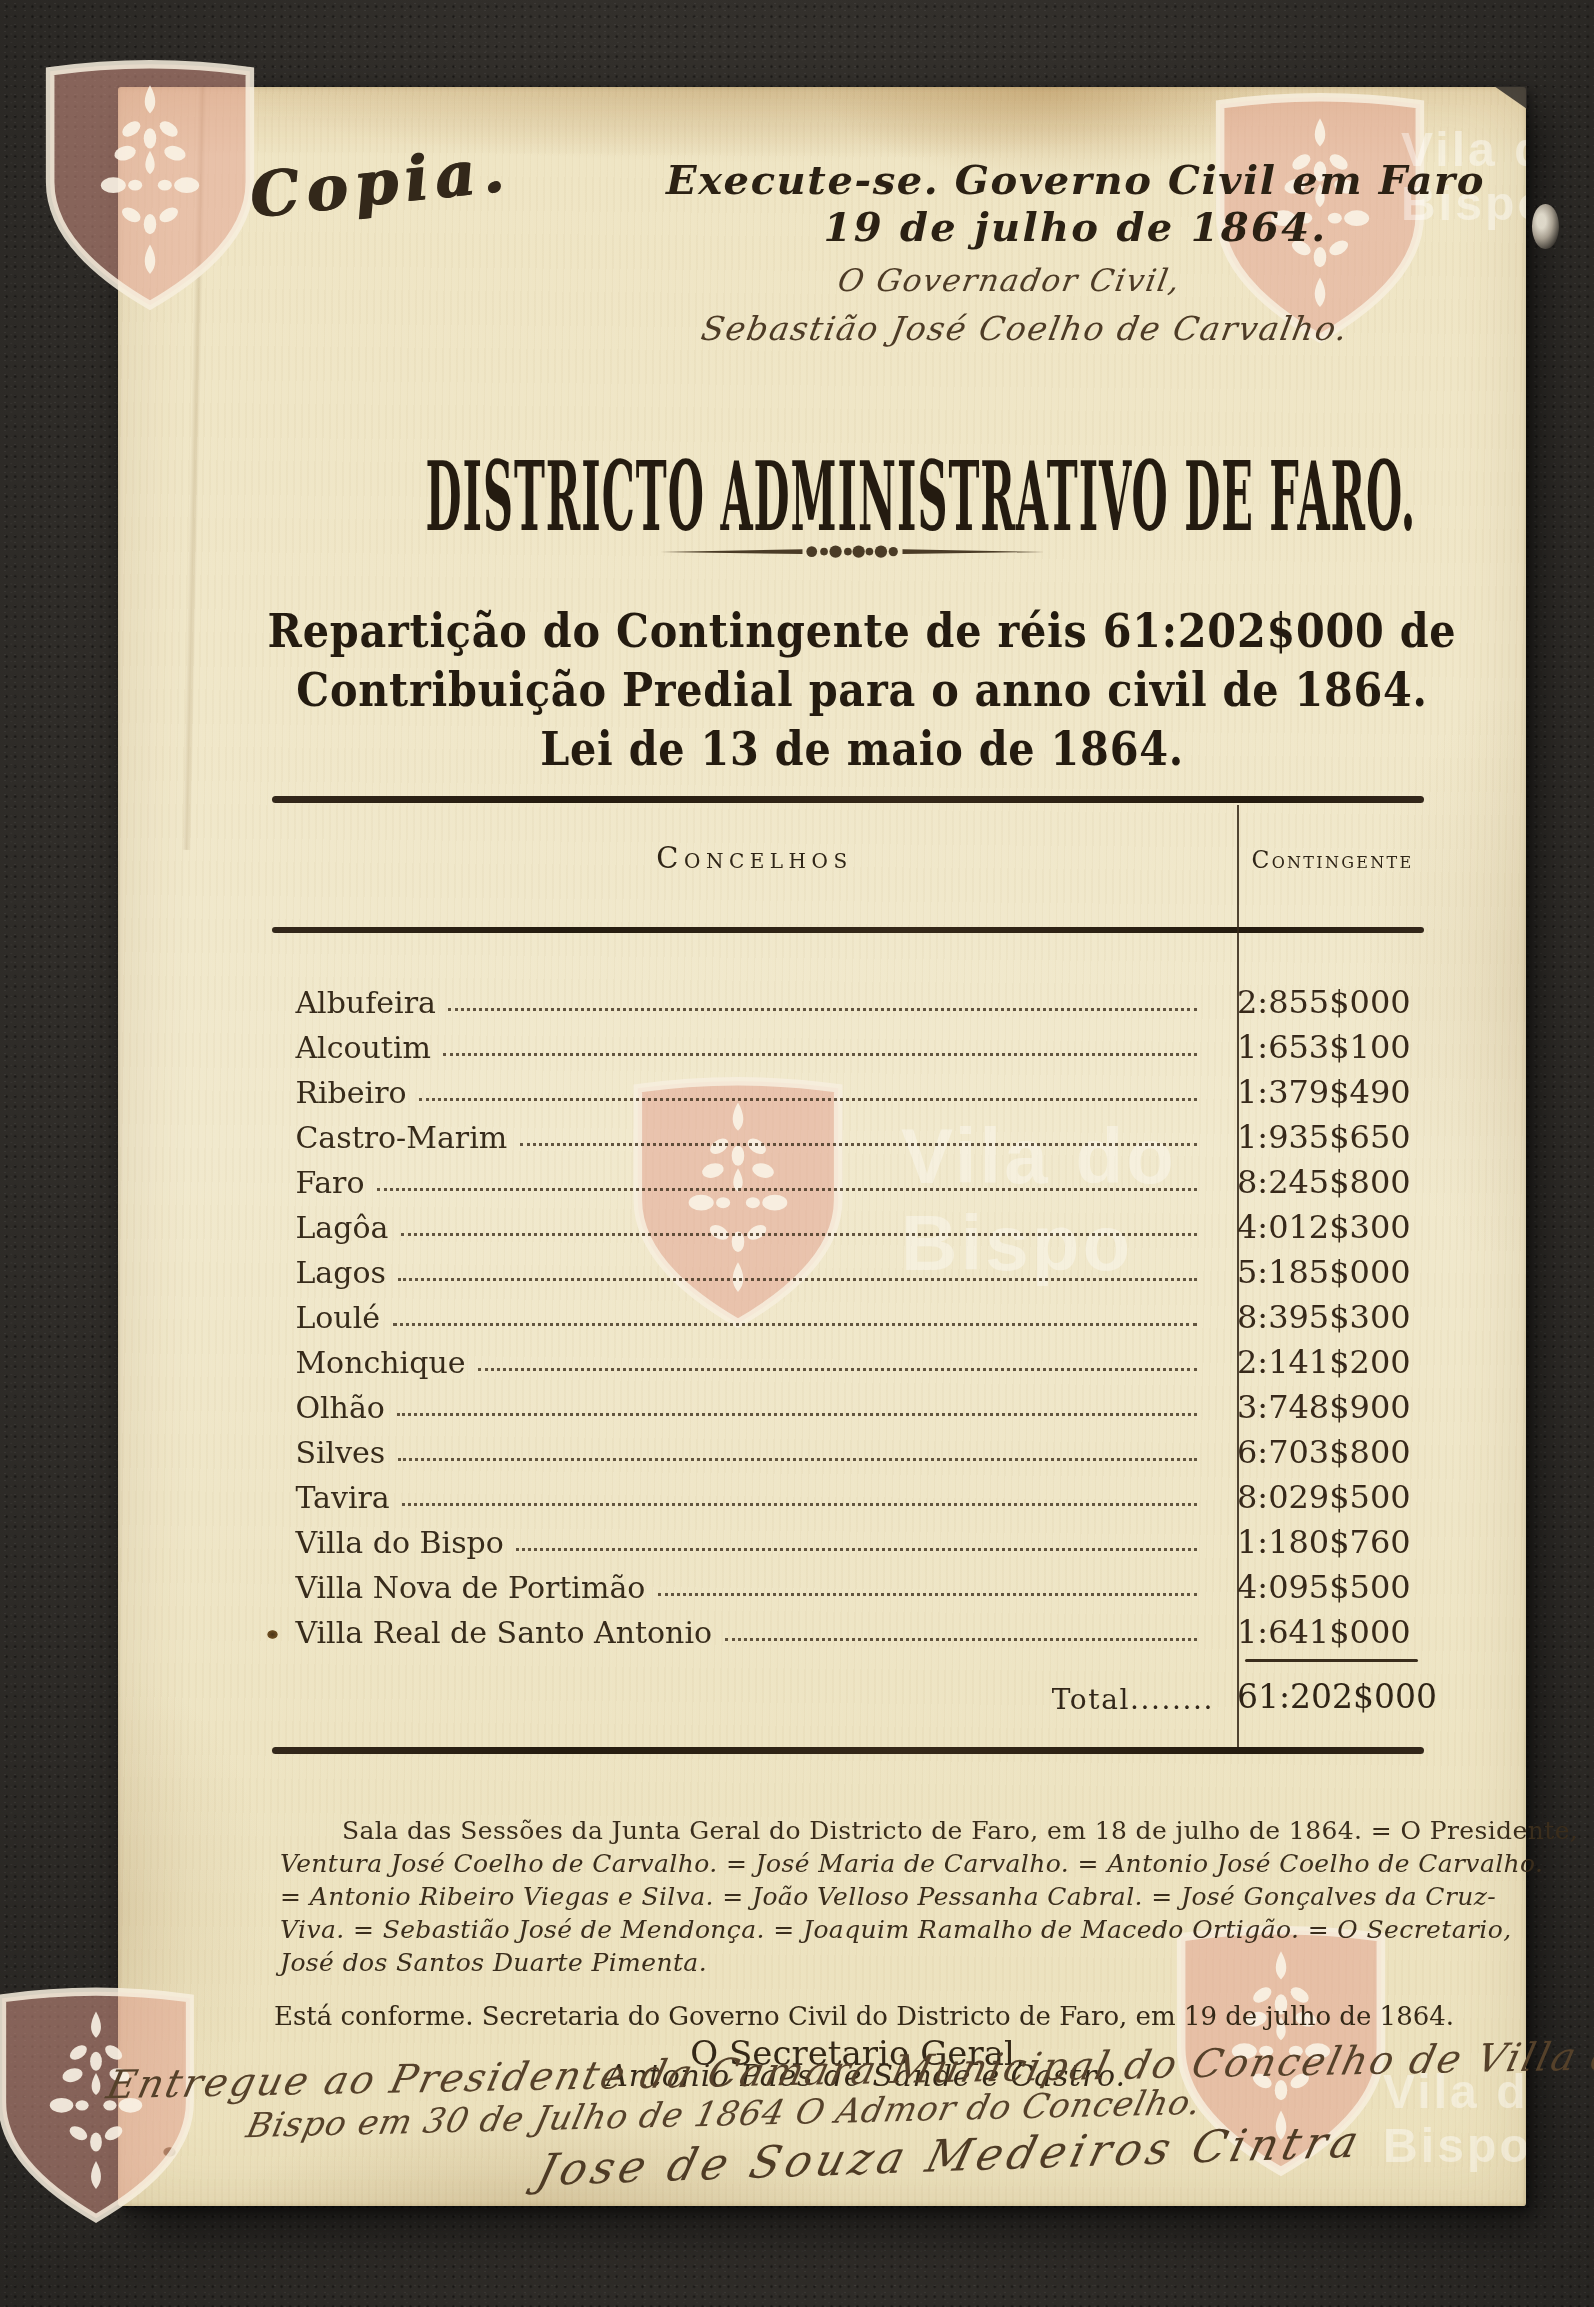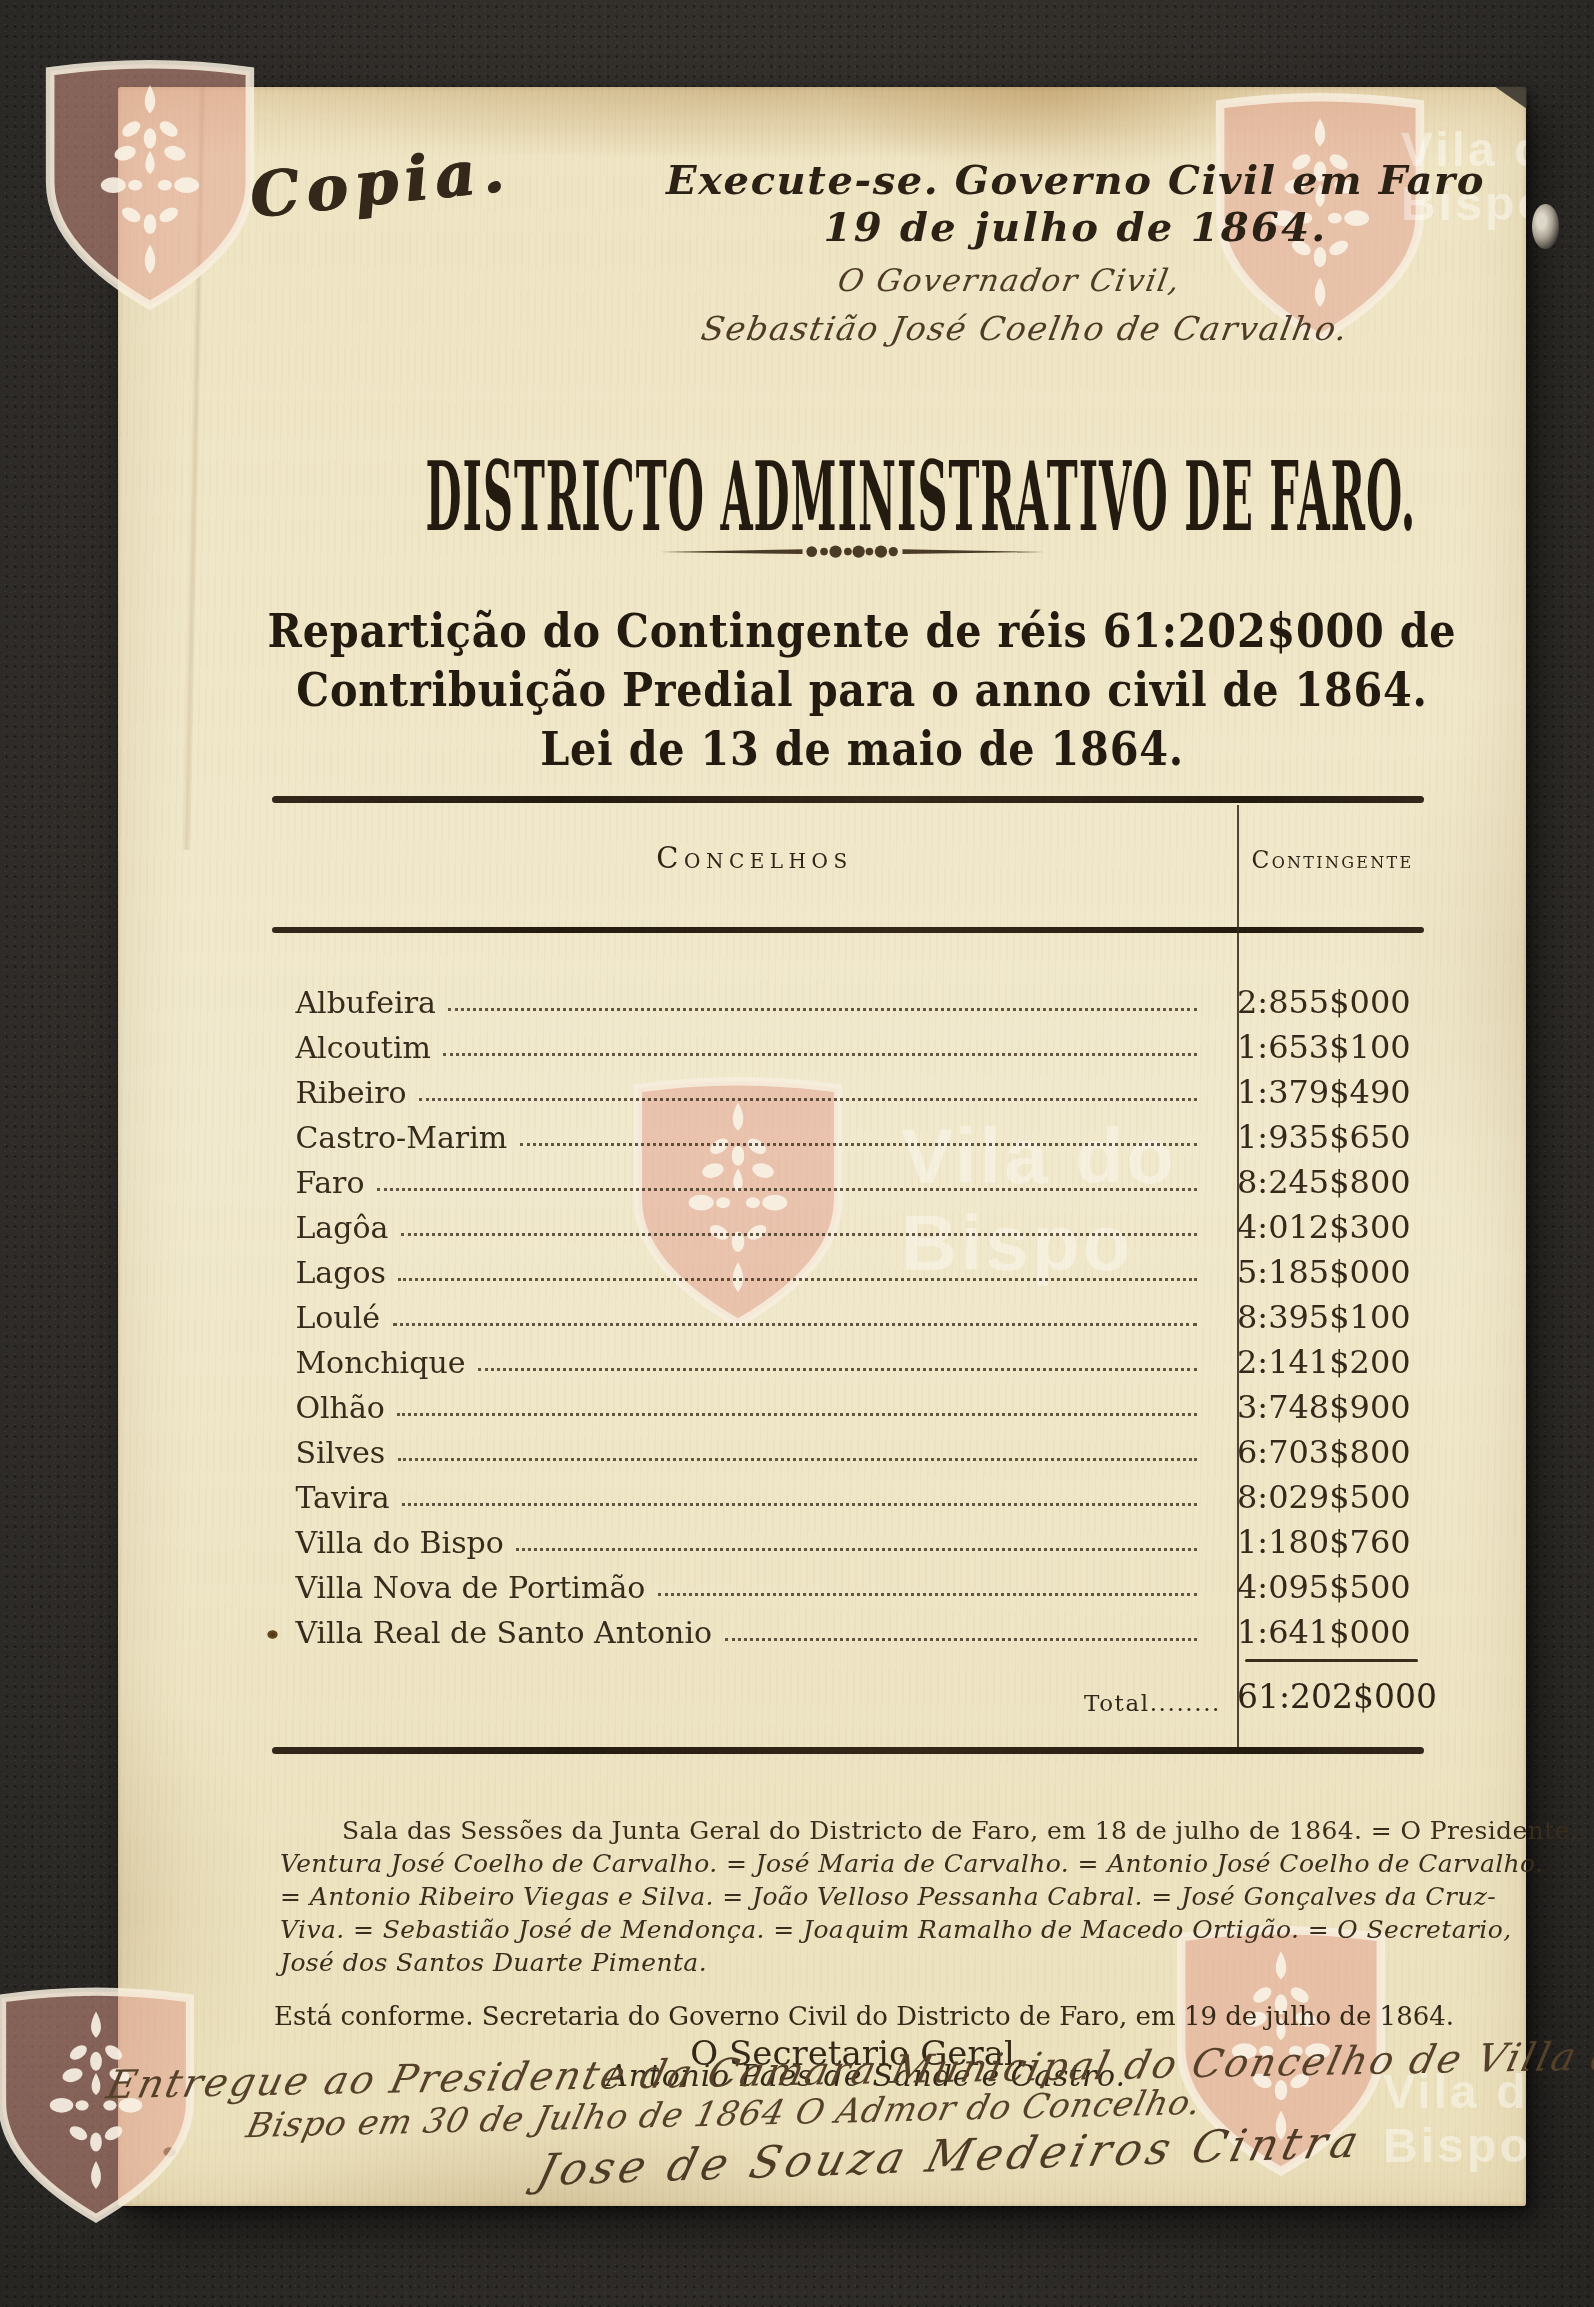--- a/index.html
+++ b/index.html
@@ -85,22 +85,22 @@
   .head-contingente{top:50px;left:968px;width:185px;text-align:center;font-size:23.4px;letter-spacing:2.3px;}
   .rows{position:absolute;left:0;top:182px;width:1152px;}
   .t-row{display:flex;align-items:flex-end;height:45px;box-sizing:border-box;padding-bottom:4.7px;}
   .t-label{font-size:30px;color:#372b1b;padding-left:23.4px;white-space:nowrap;line-height:1;}
   .t-dots{flex:1;align-self:flex-end;height:0;border-bottom:3.1px dotted rgba(58,44,26,0.78);
     margin:0 40px 7px 12.5px;}
   .t-value{flex:none;width:187px;box-sizing:border-box;text-align:right;padding-right:30px;
     font-size:32px;color:#37291a;line-height:1;}
   .sum-line{position:absolute;left:973px;top:863px;width:173px;height:3.1px;background:#3a2d1c;border-radius:1.6px;}
   .total-row{position:absolute;left:0;top:881px;width:1152px;display:flex;align-items:flex-end;}
-  .total-label{width:965px;box-sizing:border-box;text-align:right;padding-right:16px;
-    font-size:23px;color:#33271a;letter-spacing:1.6px;}
+  .total-label{width:965px;box-sizing:border-box;text-align:right;padding-right:23px;
+    font-size:28px;color:#33271a;letter-spacing:1.6px;}
   .total-value{width:187px;box-sizing:border-box;text-align:right;padding-right:30px;
     font-size:33px;color:#2f2416;}
   
   .minutes{position:absolute;left:162px;top:1727px;width:1168px;color:#3a2d1c;}
   .m-line{font-size:25px;line-height:33px;font-style:italic;letter-spacing:0.4px;white-space:nowrap;}
   .m-line:first-of-type{font-style:normal;padding-left:62px;}
   .center-line{position:absolute;left:0;width:100%;text-align:center;color:#342817;white-space:nowrap;}
   .conform{top:1914px;font-size:26px;transform:translateX(42px);}
   .sec-title{top:1946px;font-size:34px;transform:translateX(36px);}
   .sec-name{top:1971px;font-size:30px;font-style:italic;transform:translateX(44px);letter-spacing:0.8px;}
@@ -260,21 +260,21 @@
 
           <div class="t-row">
             <span class="t-label">Lagos</span>
             <span class="t-dots"></span>
             <span class="t-value">5:185$000</span>
           </div>
 
           <div class="t-row">
             <span class="t-label">Loulé</span>
             <span class="t-dots"></span>
-            <span class="t-value">8:395$100</span>
+            <span class="t-value">8:395$300</span>
           </div>
 
           <div class="t-row">
             <span class="t-label">Monchique</span>
             <span class="t-dots"></span>
             <span class="t-value">2:141$200</span>
           </div>
 
           <div class="t-row">
             <span class="t-label">Olhão</span>

